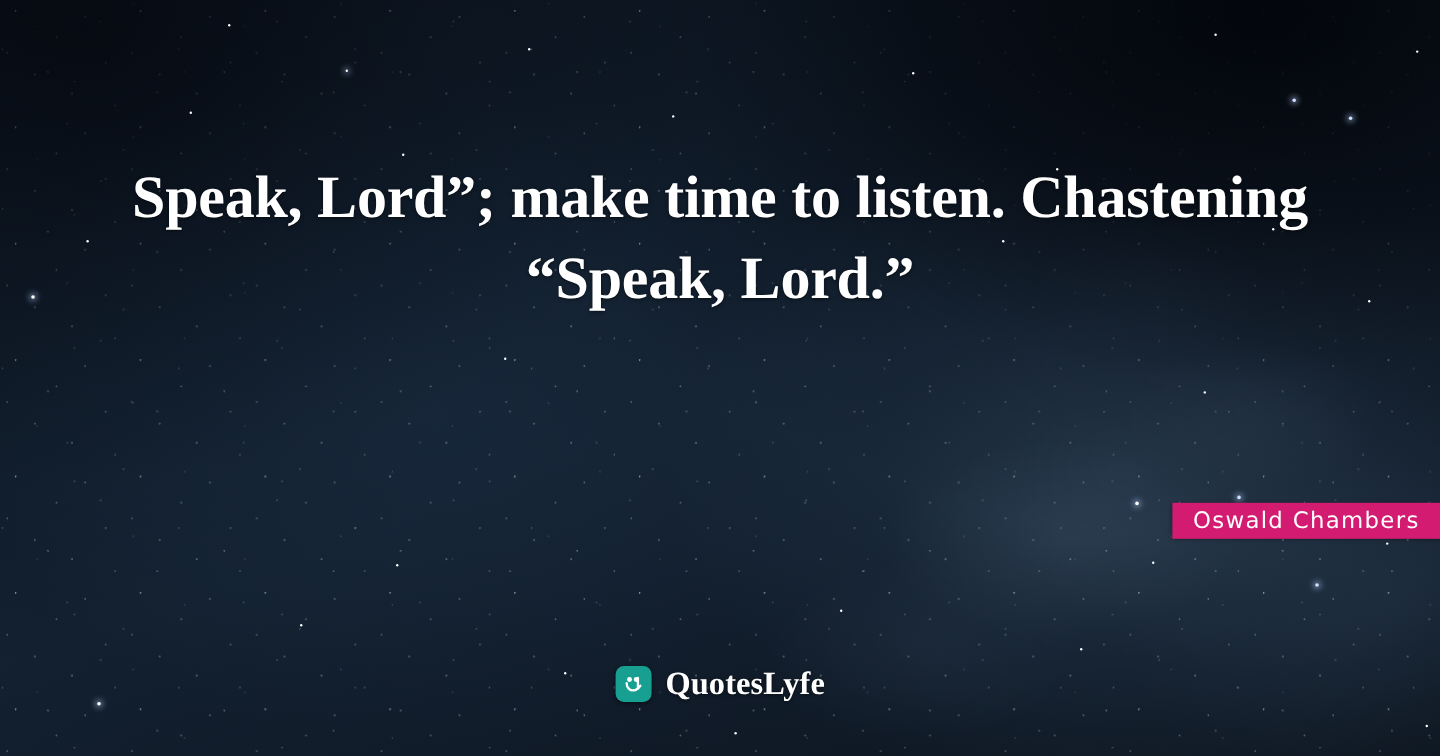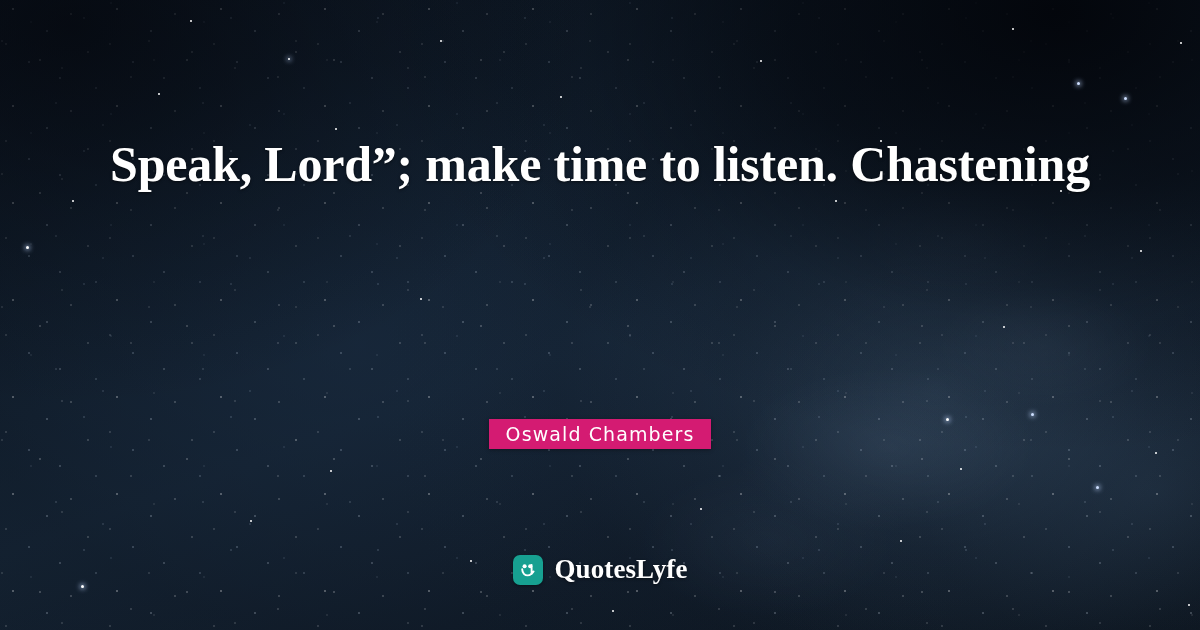--- a/index.html
+++ b/index.html
@@ -118,21 +118,21 @@
     white-space: nowrap;
     text-shadow: 0 1px 3px rgba(0,0,0,0.55);
   }
 
   
   .author-wrap {
     position: absolute;
     left: 0;
     right: 0;
     top: 419px;
-    text-align: center;
+    text-align: right;
   }
   .author-badge {
     display: inline-block;
     background: #d41b72;
     color: #ffffff;
     font-family: "DejaVu Sans", sans-serif;
     font-weight: normal;
     font-size: 19px;
     letter-spacing: 1.1px;
     line-height: 30px;
@@ -215,20 +215,21 @@
     <div class="star" style="left:1003px; top:326px; width:2px; height:2px;"></div>
     <div class="star" style="left:700px;  top:508px; width:2px; height:2px;"></div>
     <div class="star" style="left:612px;  top:610px; width:2px; height:2px;"></div>
     <div class="star" style="left:440px;  top:40px;  width:2px; height:2px;"></div>
     <div class="star" style="left:760px;  top:60px;  width:2px; height:2px;"></div>
     <div class="star" style="left:880px;  top:140px; width:2px; height:2px;"></div>
   </div>
 
   <div class="quote">
     <div class="quote-line">Speak, Lord”; make time to listen. Chastening</div>
+    <div class="quote-line">“Speak, Lord.”</div>
   </div>
 
   <div class="author-wrap">
     <span class="author-badge">Oswald Chambers</span>
   </div>
 
   <div class="brand">
     <span class="brand-mark">
       <svg width="20" height="20" viewBox="0 0 20 20" aria-hidden="true">
         <circle cx="6.6" cy="6.3" r="2.05" fill="#ffffff"></circle>

